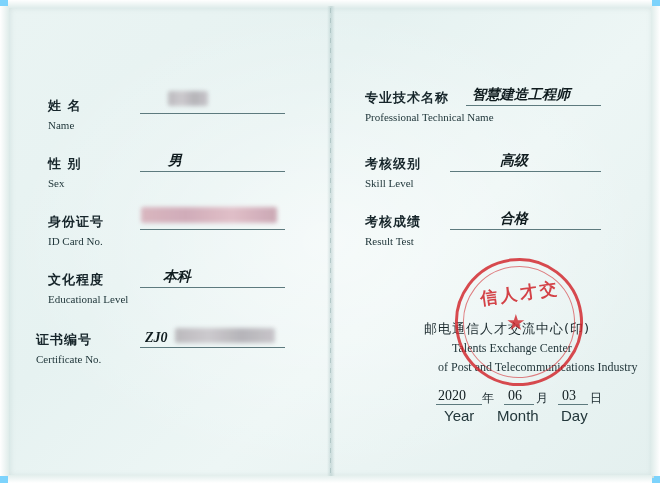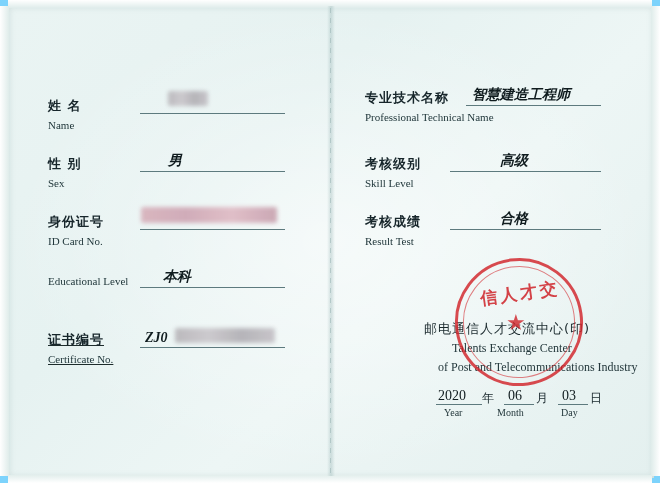--- a/index.html
+++ b/index.html
@@ -197,23 +197,23 @@
   }
   .date-cn {
     position: absolute;
     font-size: 12px;
     color: #17262b;
     font-family: "DejaVu Sans", sans-serif;
     white-space: nowrap;
   }
   .date-en {
     position: absolute;
-    font-size: 10px;
+    font-size: 15px;
     color: #23373b;
-    font-family: Liberation Serif, serif;
+    font-family: Liberation Sans, sans-serif;
     white-space: nowrap;
   }
   .date-line {
     position: absolute;
     border-bottom: 1px solid #5d7a7e;
     height: 0;
   }
 </style>
 </head>
 <body>
@@ -242,26 +242,27 @@
   <div class="value" style="left:168px; top:152px;">男</div>
 
   <div class="field" style="left:48px; top:213px;">
     <div class="label-cn">身份证号</div>
     <div class="label-en">ID Card No.</div>
   </div>
   <div class="line" style="left:140px; top:229px; width:145px;"></div>
   <div class="redact pink" style="left:141px; top:207px; width:136px; height:16px;"></div>
 
   <div class="field" style="left:48px; top:271px;">
+    <div class="label-cn">文化程度</div>
     <div class="label-en">Educational Level</div>
   </div>
   <div class="line" style="left:140px; top:287px; width:145px;"></div>
   <div class="value" style="left:163px; top:268px;">本科</div>
 
-  <div class="field" style="left:48px; top:331px;text-decoration:underline;">
+  <div class="field" style="left:36px; top:331px;">
     <div class="label-cn">证书编号</div>
     <div class="label-en">Certificate No.</div>
   </div>
   <div class="line" style="left:140px; top:347px; width:145px;"></div>
   <div class="value value-serif" style="left:145px; top:330px;">ZJ0</div>
   <div class="redact" style="left:175px; top:328px; width:100px; height:15px;"></div>
 
   <div class="field" style="left:365px; top:89px;">
     <div class="label-cn">专业技术名称</div>
     <div class="label-en">Professional Technical Name</div>

